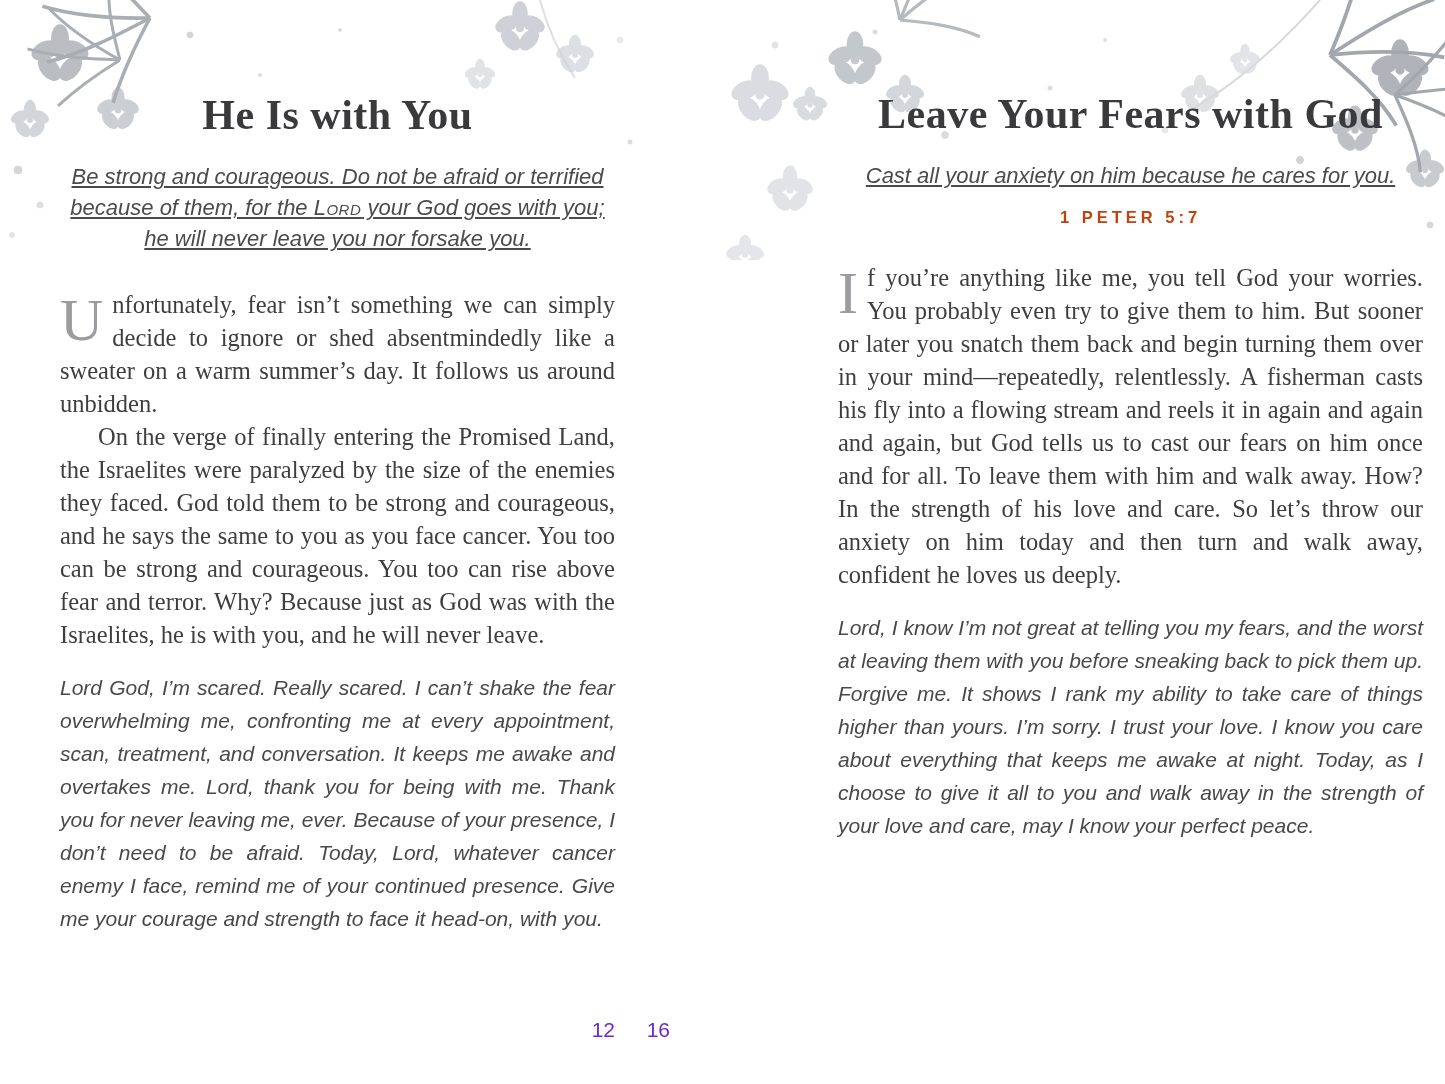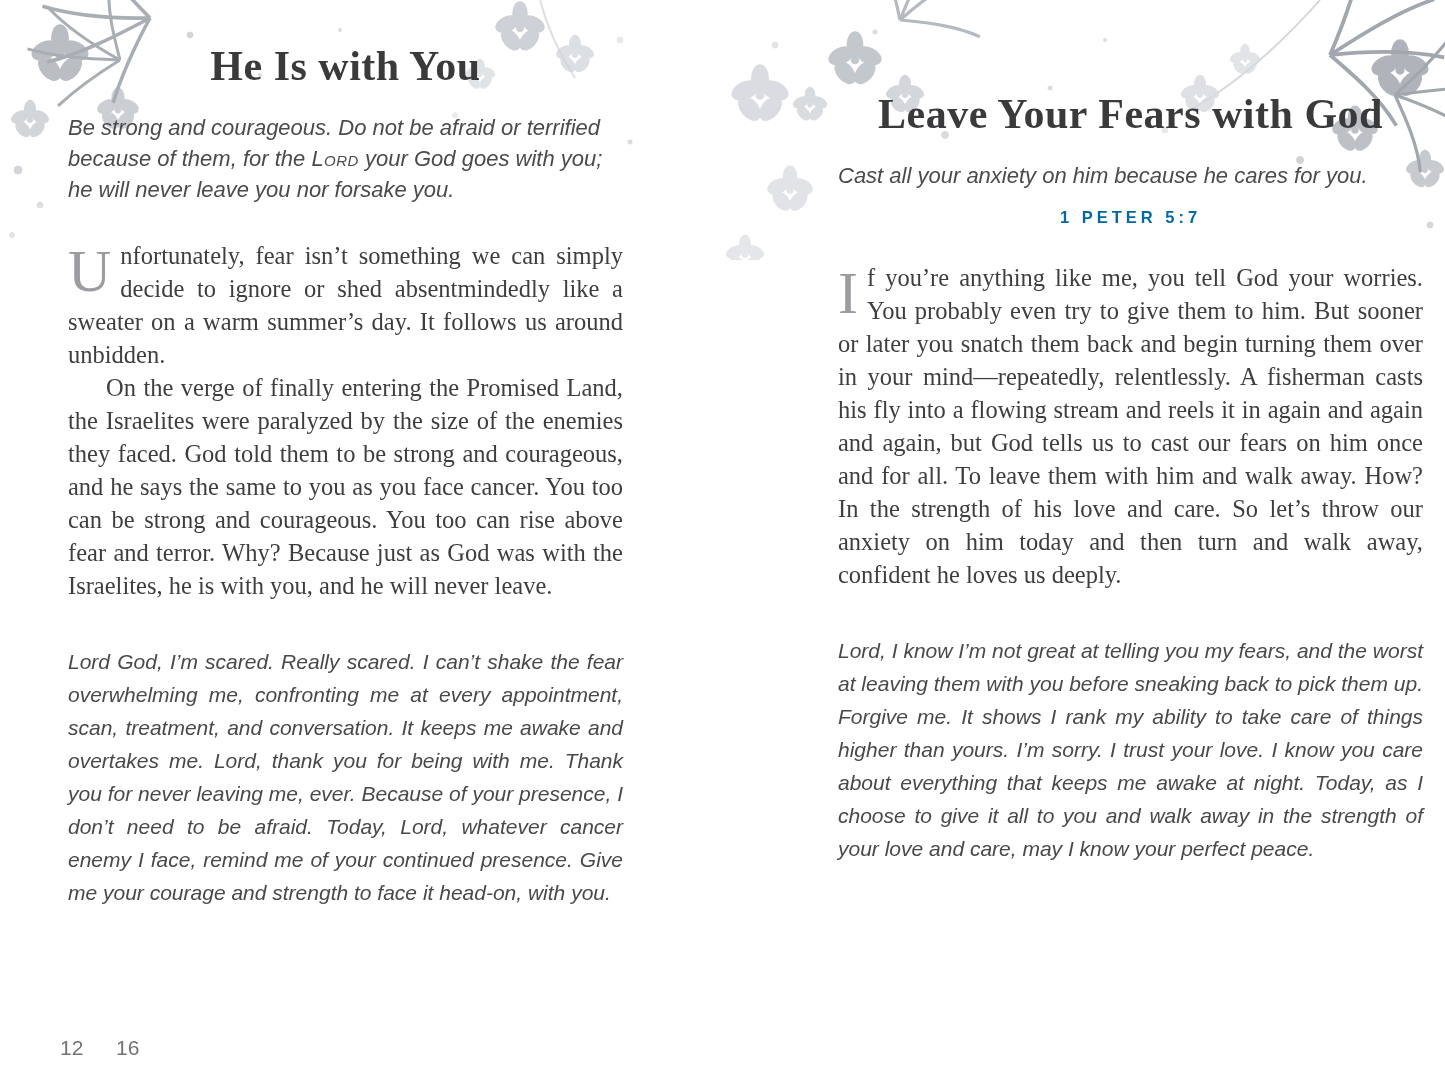--- a/index.html
+++ b/index.html
@@ -3,60 +3,60 @@
 <meta charset="utf-8">
 <style>
   html, body { margin:0; padding:0; background:#ffffff; }
   .spread {
     position:relative; width:1445px; height:1084px;
     background:#ffffff; overflow:hidden;
     font-family:"Liberation Serif", serif;
   }
   .florals { position:absolute; top:0; left:0; pointer-events:none; }
   .page { position:absolute; top:0; height:100%; box-sizing:border-box; }
-  .page.left  { left:8px;    width:722px; padding:42px 107px 0 60px; }
+  .page.left  { left:0;    width:722px; padding:91px 107px 0 60px; }
   .page.right { left:722px; width:723px; padding:90px 22px 0 116px; }
 
   .title {
     margin:0; text-align:center;
     font-family:"Liberation Serif", serif; font-weight:600;
     font-size:42px; line-height:48px; letter-spacing:0.5px;
     color:#3a3a3c;
   }
   .scripture {
-    margin-top:22px; 
+    margin-top:22px; text-align:center;
     font-family:"Liberation Sans", sans-serif; font-style:italic;
-    font-size:22px; line-height:31px; color:#4b4b4d;
+    font-size:22px; line-height:31px; color:#4b4b4d;text-decoration:underline;
   }
   .smallcaps { font-variant:small-caps; letter-spacing:0.5px;margin-top:43px; }
   .reference {
     margin-top:17px; text-align:center;
     font-family:"Liberation Sans", sans-serif; font-weight:bold;
-    font-size:16.5px; letter-spacing:4px; color:#0369a1;
+    font-size:16.5px; letter-spacing:4px; color:#c2410c;
   }
   .bodytext {
     margin-top:34px; text-align:justify;
     font-size:24.5px; line-height:33px; color:#3e3e40;
   }
   .bodytext p { margin:0; }
   .bodytext p.indent { text-indent:38px; }
   .dropcap {
     float:left; font-family:"Liberation Serif", serif;
     font-size:60px; line-height:60px; height:60px;
     padding:2px 9px 0 0; color:#9b9ba0;
   }
   .prayer {
-    margin:43px 0 0 0; text-align:justify;
+    margin:20px 0 0 0; text-align:justify;
     font-family:"Liberation Sans", sans-serif; font-style:italic;
     font-size:21px; line-height:33px; color:#49494b;
   }
   .pagenum {
-    position:absolute; bottom:24px; text-align:left;
+    position:absolute; bottom:42px; text-align:right;
     font-family:"Liberation Sans", sans-serif;
-    font-size:21px; color:#737373;
+    font-size:21px; color:#6d28d9;
   }
   .pagenum.left-n  { left:60px;  width:555px; }
   .pagenum.right-n { left:116px; width:554px; }
 </style>
 </head>
 <body>
 
 <div class="spread">
 
   <svg class="florals" width="1445" height="260" viewBox="0 0 1445 260" aria-hidden="true">

